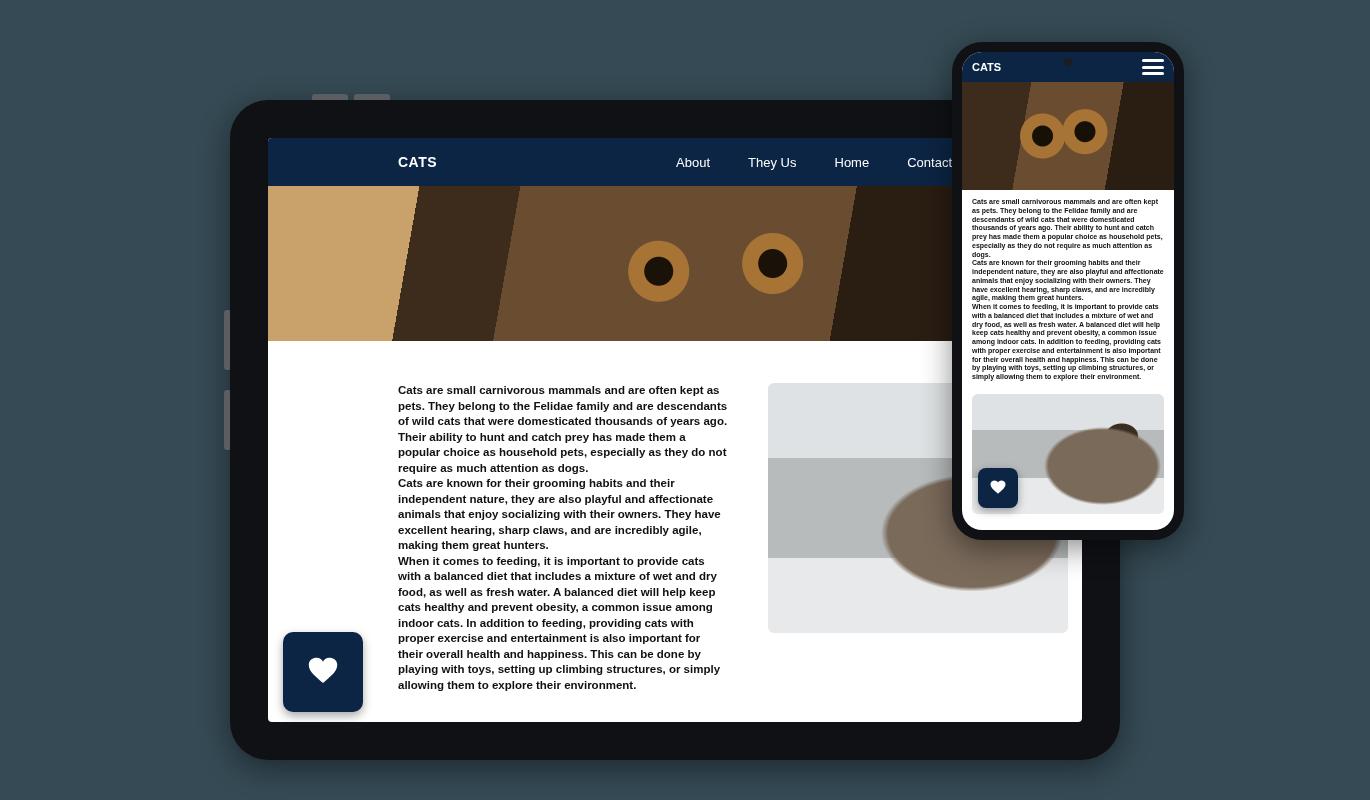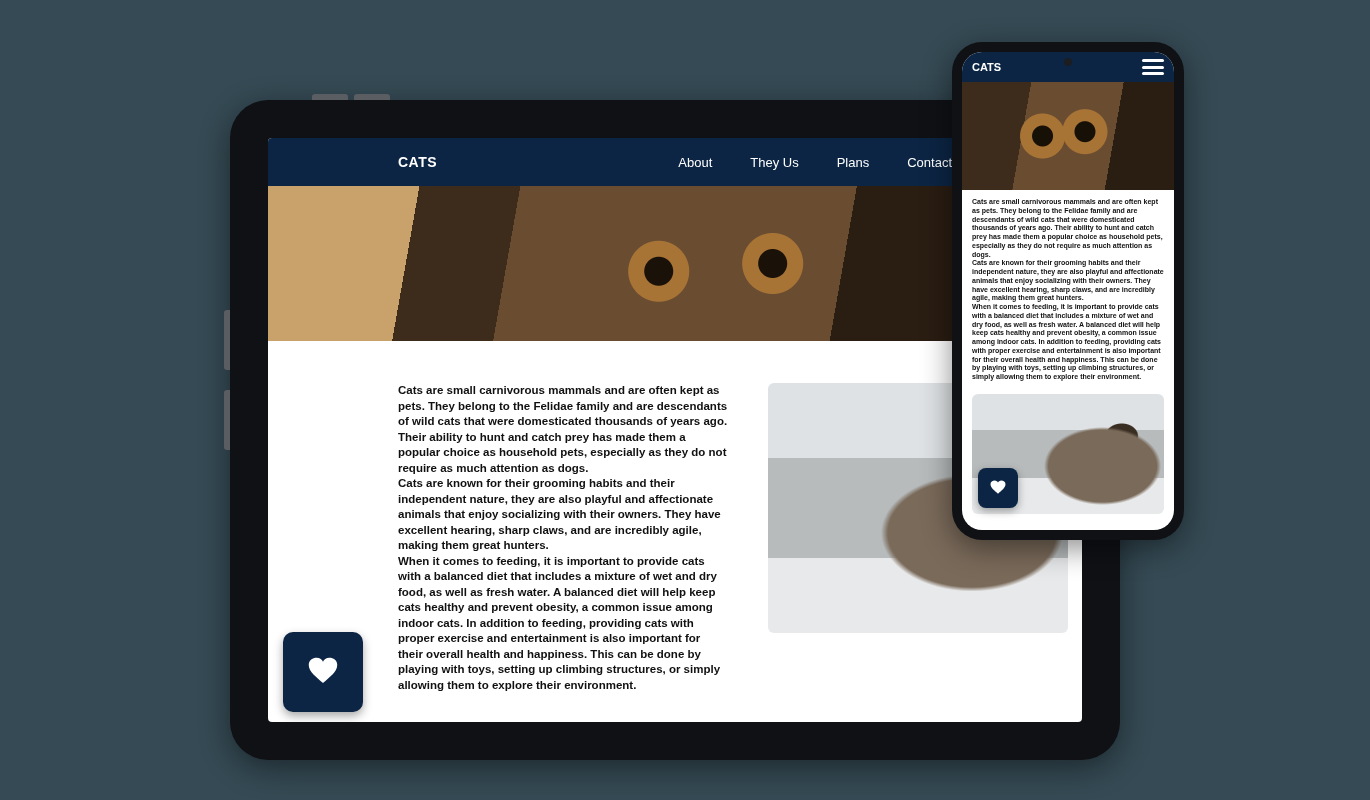--- a/index.html
+++ b/index.html
@@ -226,21 +226,21 @@
   <div class="tablet-notch-top1"></div>
   <div class="tablet-notch-top2"></div>
 
   <div class="tablet-screen">
 
     <div class="t-header">
       <div class="t-logo">CATS</div>
       <div class="t-nav">
         <span>About</span>
         <span>They Us</span>
-        <span>Plans</span>
+        <span>Home</span>
         <span>Contact</span>
       </div>
     </div>
 
     <div class="t-hero"></div>
 
     <div class="t-body">
       <div class="t-text">
         <p>Cats are small carnivorous mammals and are often kept as pets. They belong to the Felidae family and are descendants of wild cats that were domesticated thousands of years ago. Their ability to hunt and catch prey has made them a popular choice as household pets, especially as they do not require as much attention as dogs.</p>
         <p>Cats are known for their grooming habits and their independent nature, they are also playful and affectionate animals that enjoy socializing with their owners. They have excellent hearing, sharp claws, and are incredibly agile, making them great hunters.</p>

